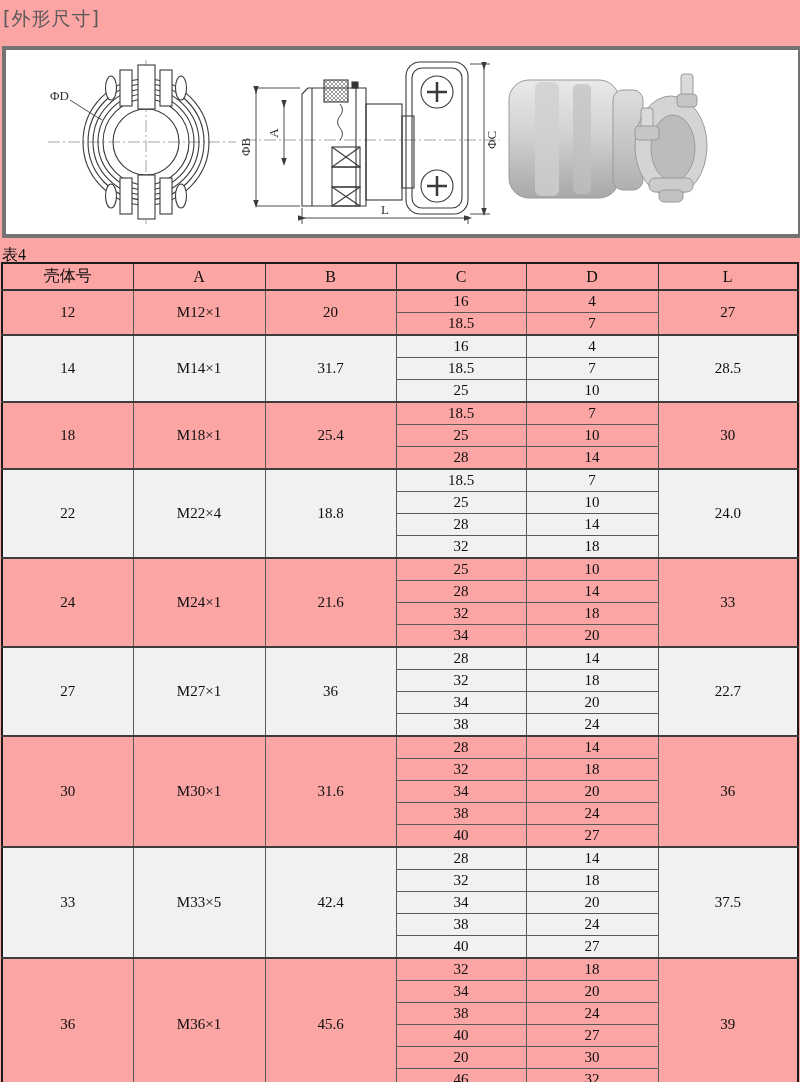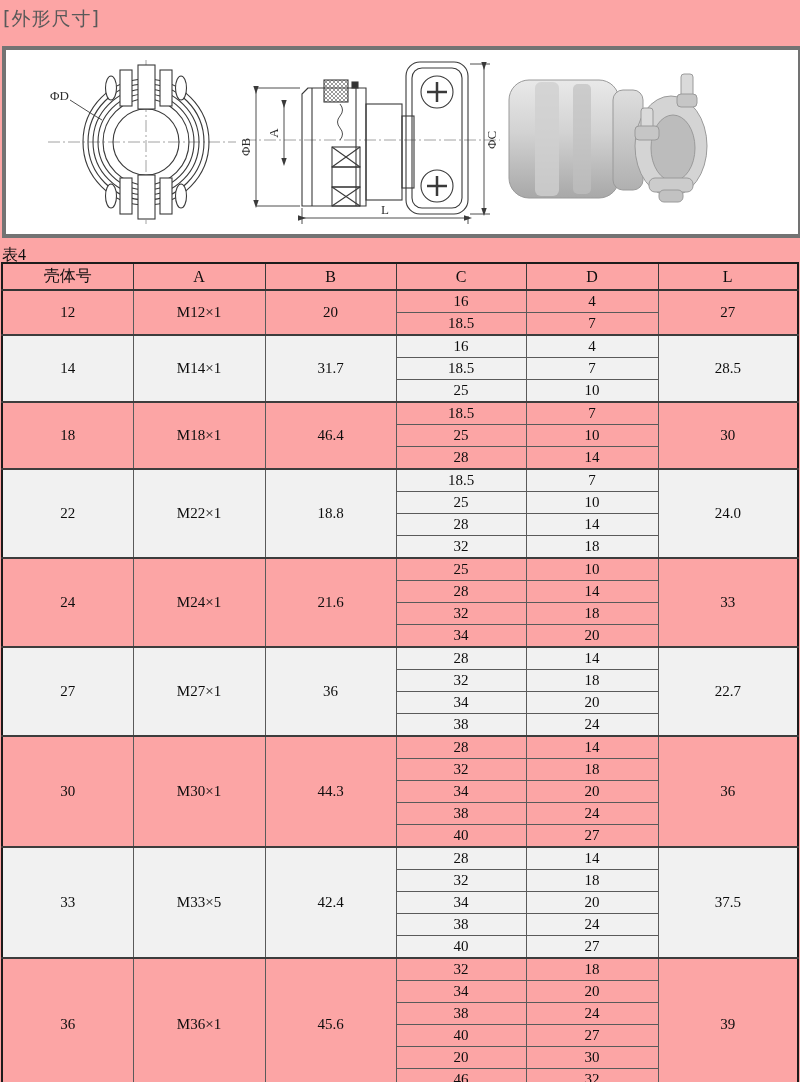--- a/index.html
+++ b/index.html
@@ -193,36 +193,36 @@
           <td>18.5</td>
           <td>7</td>
         </tr>
         <tr class="shaded">
           <td>25</td>
           <td>10</td>
         </tr>
         <tr class="group-start ">
           <td rowspan="3">18</td>
           <td rowspan="3">M18×1</td>
-          <td rowspan="3">46.4</td>
+          <td rowspan="3">25.4</td>
           <td>18.5</td>
           <td>7</td>
           <td rowspan="3">30</td>
         </tr>
         <tr class="">
           <td>25</td>
           <td>10</td>
         </tr>
         <tr class="">
           <td>28</td>
           <td>14</td>
         </tr>
         <tr class="group-start shaded">
           <td rowspan="4">22</td>
-          <td rowspan="4">M22×1</td>
+          <td rowspan="4">M22×4</td>
           <td rowspan="4">18.8</td>
           <td>18.5</td>
           <td>7</td>
           <td rowspan="4">24.0</td>
         </tr>
         <tr class="shaded">
           <td>25</td>
           <td>10</td>
         </tr>
         <tr class="shaded">
@@ -269,21 +269,21 @@
           <td>34</td>
           <td>20</td>
         </tr>
         <tr class="shaded">
           <td>38</td>
           <td>24</td>
         </tr>
         <tr class="group-start ">
           <td rowspan="5">30</td>
           <td rowspan="5">M30×1</td>
-          <td rowspan="5">44.3</td>
+          <td rowspan="5">31.6</td>
           <td>28</td>
           <td>14</td>
           <td rowspan="5">36</td>
         </tr>
         <tr class="">
           <td>32</td>
           <td>18</td>
         </tr>
         <tr class="">
           <td>34</td>

